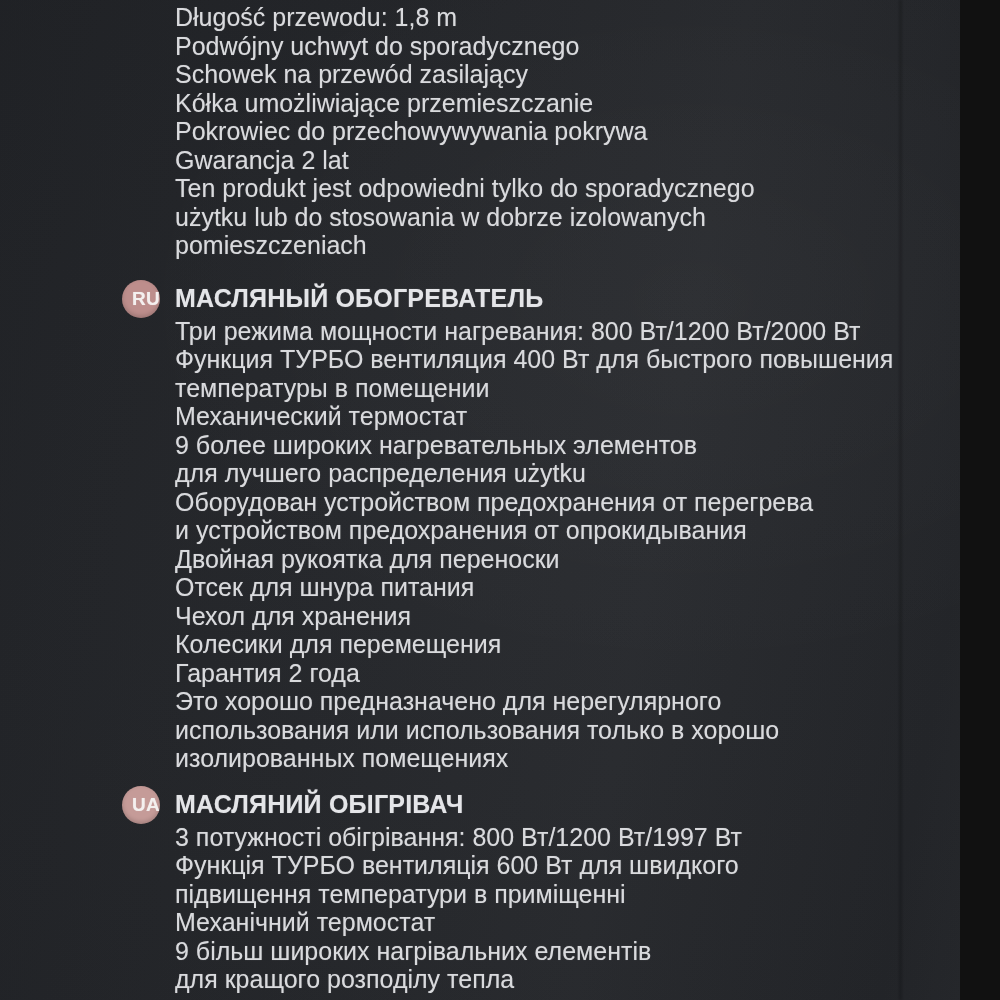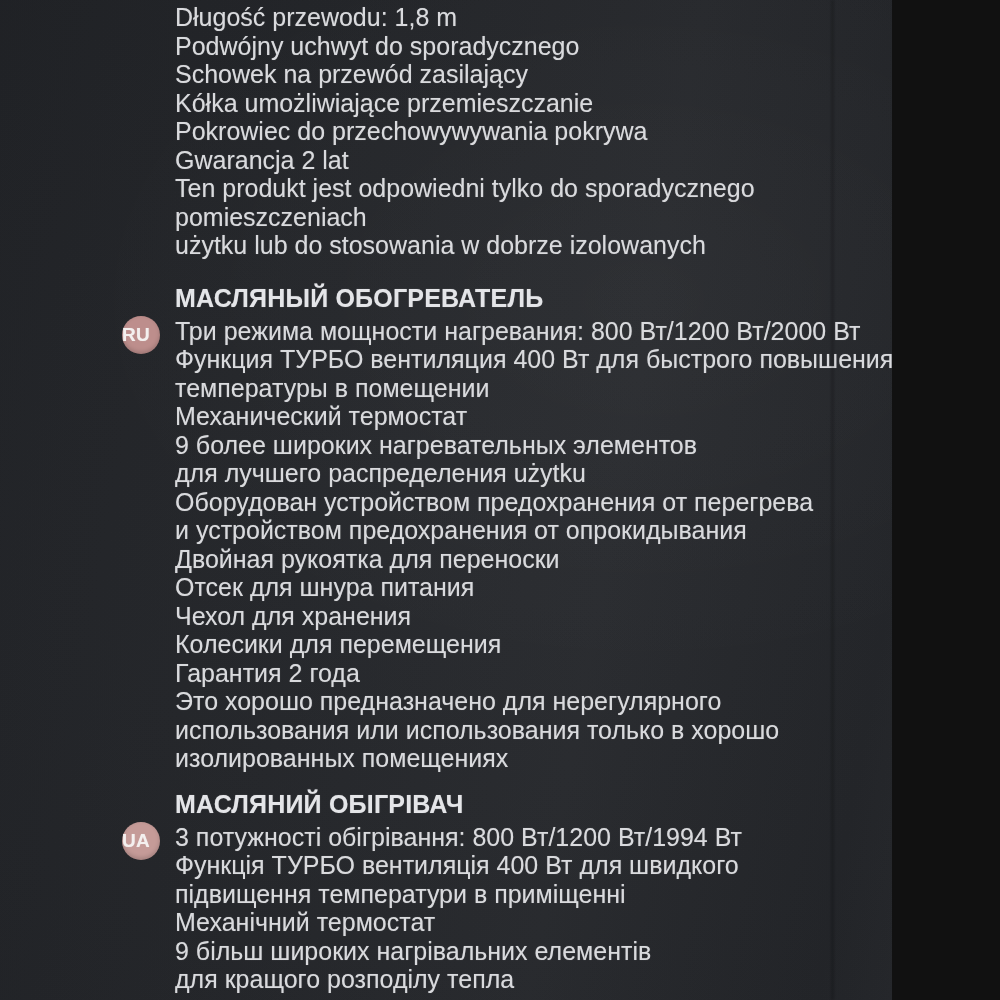--- a/index.html
+++ b/index.html
@@ -2,21 +2,21 @@
 <html><head>
 <meta charset="utf-8">
 <style>
   html, body {
     margin: 0;
     padding: 0;
     background: #111;
   }
   .page {
     position: relative;
-    width: 892px;
+    width: 960px;
     height: 1000px;
     overflow: hidden;
     font-family: "Liberation Sans", sans-serif;
     background:
       radial-gradient(ellipse 900px 600px at 72% 30%, rgba(255,255,255,0.025), rgba(0,0,0,0) 65%),
       radial-gradient(ellipse 1200px 900px at 50% 55%, rgba(255,255,255,0.012), rgba(0,0,0,0.05) 80%),
       linear-gradient(100deg, #212327 0%, #25272b 38%, #292b2f 66%, #232529 93%, #26282c 100%);
     text-decoration: underline;
   }
   
@@ -44,23 +44,22 @@
   }
   .badge {
     position: absolute;
     left: -53px;
     top: -3px;
     width: 38px;
     height: 38px;
     border-radius: 50%;
     display: flex;
     align-items: center;
-    justify-content: flex-start;
+    justify-content: flex-end;
     box-shadow: inset 0 -2px 4px rgba(0,0,0,0.18);
-    margin-top: 36px;
   }
   .badge-label {
     font-size: 19px;
     font-weight: bold;
     letter-spacing: 0.3px;
     color: #f4f0ef;
     text-shadow: 0 0 1px rgba(244,240,239,0.5);
   }
   .heading {
     margin: 0 0 4px 0;
@@ -89,22 +88,22 @@
   <div class="content" id="sections-root">
       <section class="sec-pl">
         <div class="lines">
           <div class="line">Długość przewodu: 1,8 m</div>
           <div class="line">Podwójny uchwyt do sporadycznego</div>
           <div class="line">Schowek na przewód zasilający</div>
           <div class="line">Kółka umożliwiające przemieszczanie</div>
           <div class="line">Pokrowiec do przechowywywania pokrywa</div>
           <div class="line">Gwarancja 2 lat</div>
           <div class="line">Ten produkt jest odpowiedni tylko do sporadycznego</div>
+          <div class="line">użytku lub do stosowania w dobrze izolowanych</div>
           <div class="line">pomieszczeniach</div>
-          <div class="line">użytku lub do stosowania w dobrze izolowanych</div>
         </div>
       </section>
       <section class="sec-ru">
         <div class="sec-head">
           <span class="badge" style="background: rgb(189, 142, 140);">
             <span class="badge-label">RU</span>
           </span>
           <h2 class="heading">МАСЛЯНЫЙ ОБОГРЕВАТЕЛЬ</h2>
         </div>
         <div class="lines">
@@ -127,22 +126,22 @@
         </div>
       </section>
       <section class="sec-ua">
         <div class="sec-head">
           <span class="badge" style="background: rgb(197, 155, 152);">
             <span class="badge-label">UA</span>
           </span>
           <h2 class="heading">МАСЛЯНИЙ ОБІГРІВАЧ</h2>
         </div>
         <div class="lines">
-          <div class="line">3 потужності обігрівання: 800 Вт/1200 Вт/1994 Вт</div>
-          <div class="line">Функція ТУРБО вентиляція 400 Вт для швидкого</div>
+          <div class="line">3 потужності обігрівання: 800 Вт/1200 Вт/1997 Вт</div>
+          <div class="line">Функція ТУРБО вентиляція 600 Вт для швидкого</div>
           <div class="line">підвищення температури в приміщенні</div>
           <div class="line">Механічний термостат</div>
           <div class="line">9 більш широких нагрівальних елементів</div>
           <div class="line">для кращого розподілу тепла</div>
         </div>
       </section>
     </div>
 </main>
 
 </body></html>

